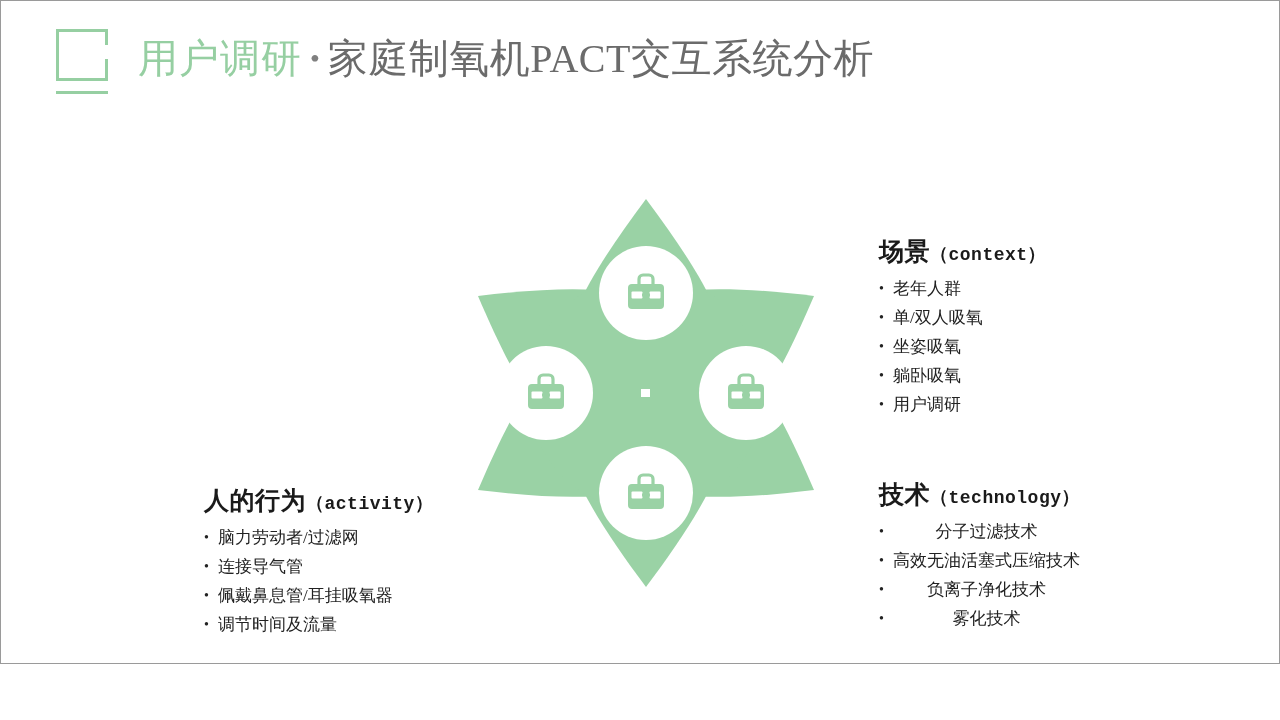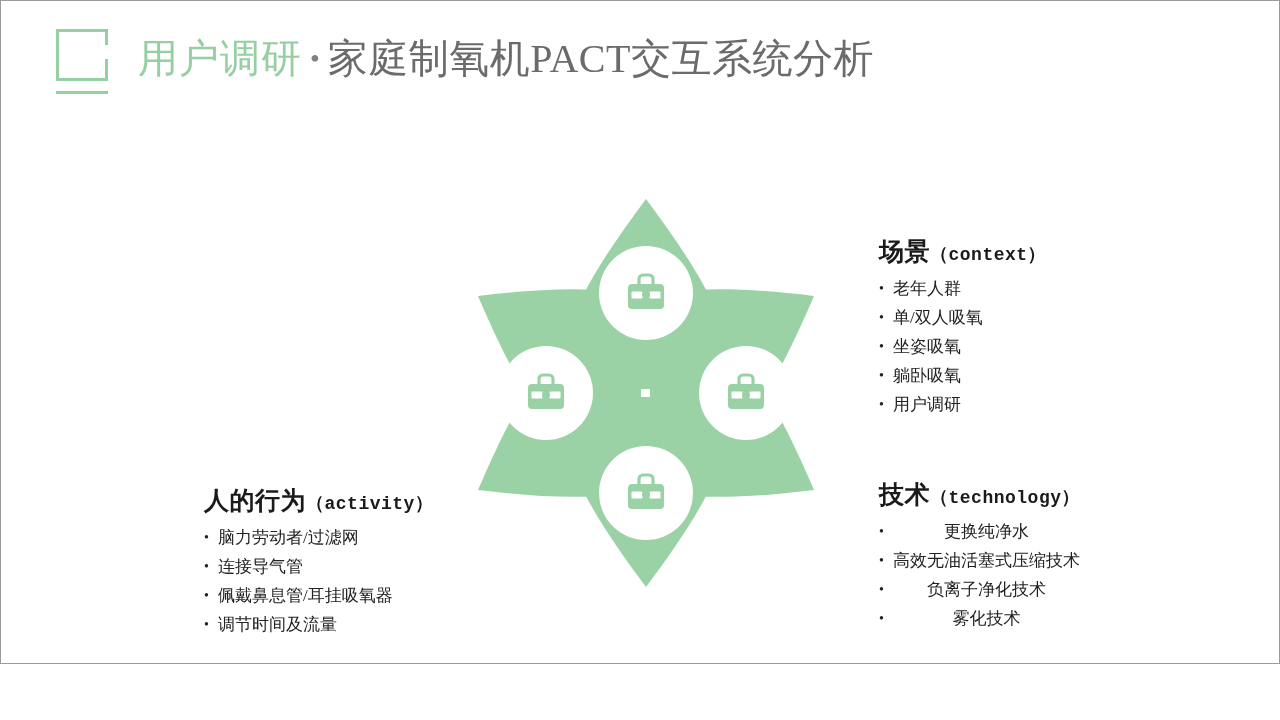--- a/index.html
+++ b/index.html
@@ -242,20 +242,20 @@
       <li>躺卧吸氧</li>
       <li>用户调研</li>
     </ul>
   </div>
 
   <div class="block" id="block-tech">
     <div class="block-title">
       <span>技术</span><span class="en">（technology）</span>
     </div>
     <ul>
-      <li>更换纯净水</li>
+      <li>分子过滤技术</li>
       <li>高效无油活塞式压缩技术</li>
       <li>负离子净化技术</li>
       <li>雾化技术</li>
     </ul>
   </div>
 
 </div>
 
 </body></html>

